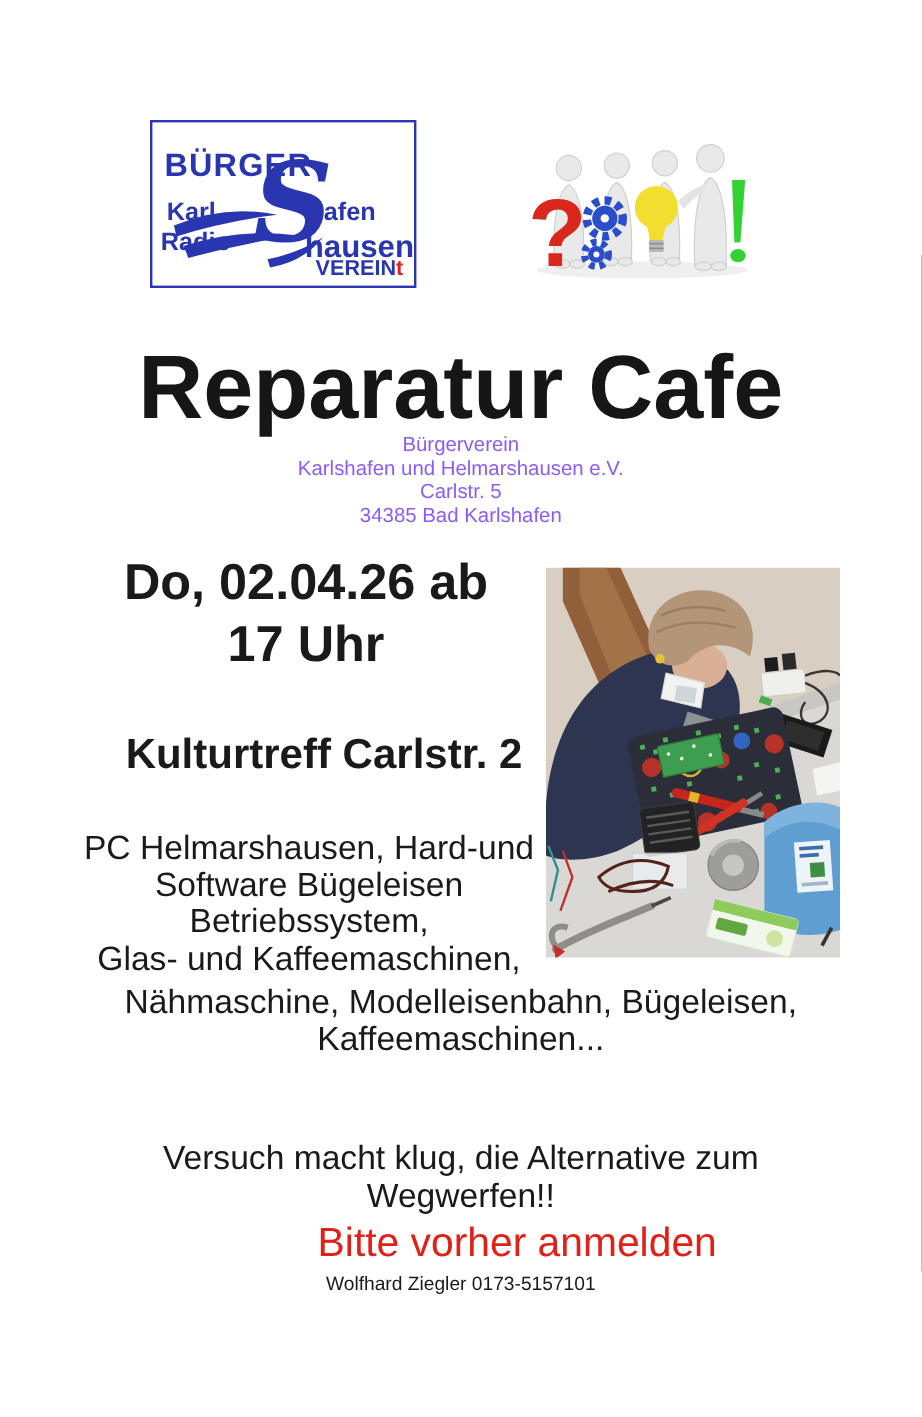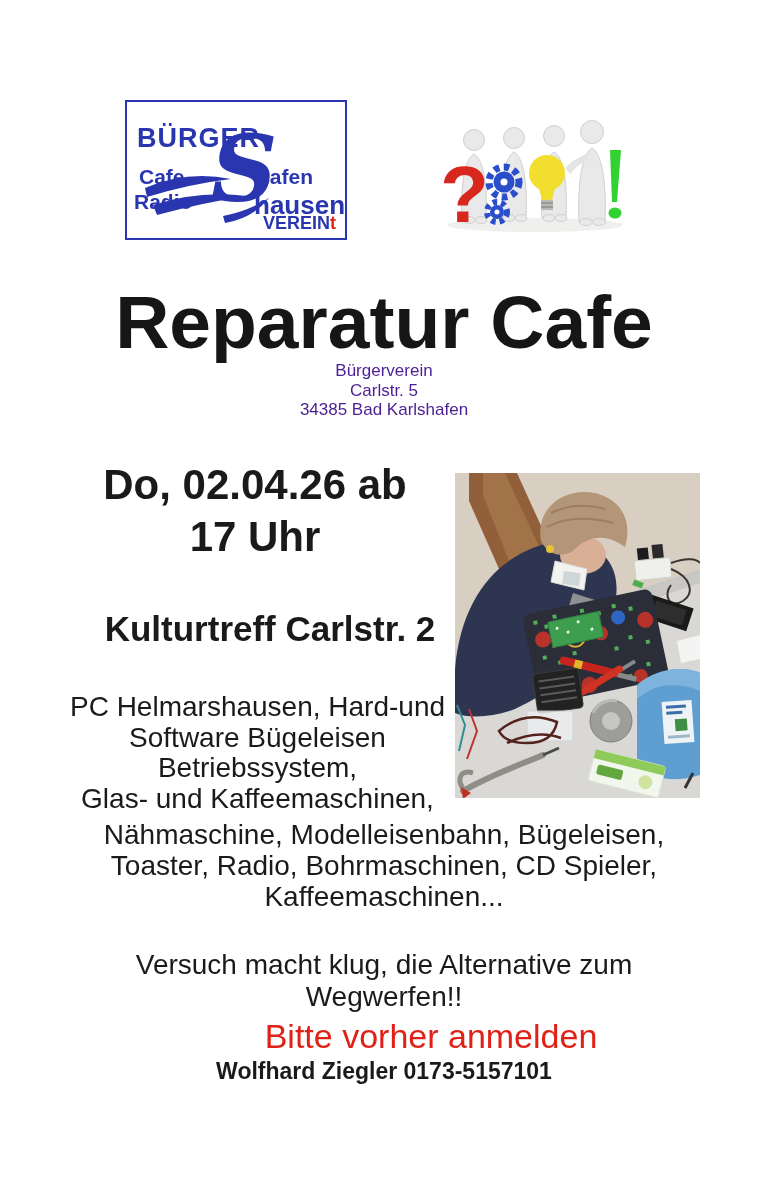--- a/index.html
+++ b/index.html
@@ -17,47 +17,47 @@
   .lg-helmar{left:7px;top:71px;font-size:21px;}
   .lg-hausen{left:127px;top:71px;font-size:26px;}
   .lg-verein{right:9px;bottom:4px;font-size:18px;text-align:center;}
   .lg-verein .red-t{color:#df2118;}
   .logo-s{left:0;top:0;width:218px;height:136px;pointer-events:none;}
 
   .clipart{left:440px;top:110px;width:190px;height:124px;}
 
   .title{left:0;width:768px;top:284px;font-size:75px;line-height:76px;letter-spacing:0px;
          font-weight:700;color:#161616;}
-  .organizer{left:0;width:768px;top:361px;font-size:17px;line-height:19.5px;color:#4c1d95;}
+  .organizer{left:0;width:768px;top:361px;font-size:17px;line-height:19.5px;color:#8b5cf6;}
 
   .date-block{left:40px;top:459px;width:430px;font-size:42px;line-height:52px;font-weight:bold;}
   .venue{left:60px;top:609px;width:420px;font-size:35px;font-weight:bold;}
 
   .photo{left:455px;top:473px;width:245px;height:325px;}
 
   .services-left{left:25px;top:692px;width:465px;font-size:28px;line-height:30.5px;}
   .services-full{left:0;top:819px;width:768px;font-size:28px;line-height:31px;text-align:center;}
   .slogan{left:0;width:768px;top:949px;font-size:28px;line-height:32px;}
   .appeal{left:0;width:768px;top:1016px;font-size:34px;line-height:40px;color:#df2118;padding-left:47px;}
-  .contact{left:0;width:768px;top:1055px;font-size:23px;line-height:32px;font-weight:bold;}
+  .contact{left:0;width:768px;top:1055px;font-size:16px;line-height:32px;font-weight:normal;}
 </style>
 </head>
 <body>
 
 <div class="page">
 
   <div class="abs logo-box">
     <svg class="abs logo-s" viewBox="0 0 218 136">
       <path d="M 18,86 Q 60,68 104,77 Q 62,82 20,95 Z" fill="#2936b0"></path>
       <path d="M 26,103 Q 72,88 120,94 Q 74,101 30,113 Z" fill="#2936b0"></path>
       <path d="M 96,114 Q 122,109 142,96 Q 126,116 98,121 Z" fill="#2936b0"></path>
       <text x="84" y="99" font-family="DejaVu Serif, serif" font-style="italic" font-weight="bold" font-size="92" fill="#2936b0">S</text>
     </svg>
     <span class="t lg-burger">BÜRGER</span>
-    <span class="t lg-karl">Cafe</span>
+    <span class="t lg-karl">Karl</span>
     <span class="t lg-hafen">hafen</span>
     <span class="t lg-helmar">Radio</span>
     <span class="t lg-hausen">hausen</span>
     <span class="t lg-verein"><span>VEREIN</span><span class="red-t">t</span></span>
   </div>
 
   <svg class="abs clipart" viewBox="0 0 190 124">
     <ellipse cx="95" cy="115" rx="88" ry="7" fill="#efefed"></ellipse>
 
     <g fill="#e9e9e9" stroke="#d0d0d0" stroke-width="1">
@@ -97,20 +97,21 @@
     </g>
     <g>
       <polygon points="170,40 181,40 177,92 172,92" fill="#32d232"></polygon>
       <ellipse cx="175" cy="103" rx="6.5" ry="5.5" fill="#32d232"></ellipse>
     </g>
   </svg>
 
   <div class="abs title center">Reparatur Cafe</div>
   <div class="abs organizer center">
     <div>Bürgerverein</div>
+    <div>Karlshafen und Helmarshausen e.V.</div>
     <div>Carlstr. 5</div>
     <div>34385 Bad Karlshafen</div>
   </div>
 
   <div class="abs date-block center">
     <div>Do, 02.04.26 ab</div>
     <div>17 Uhr</div>
   </div>
   <div class="abs venue center">Kulturtreff Carlstr. 2</div>
 
@@ -246,21 +247,20 @@
   </svg>
 
   <div class="abs services-left center">
     <div>PC Helmarshausen, Hard-und</div>
     <div>Software Bügeleisen</div>
     <div>Betriebssystem,</div>
     <div>Glas- und Kaffeemaschinen,</div>
   </div>
   <div class="abs services-full center">
     <div>Nähmaschine, Modelleisenbahn, Bügeleisen,</div>
-    <div>Toaster, Radio, Bohrmaschinen, CD Spieler,</div>
     <div>Kaffeemaschinen...</div>
   </div>
 
   <div class="abs slogan center">
     <div>Versuch macht klug, die Alternative zum</div>
     <div>Wegwerfen!!</div>
   </div>
   <div class="abs appeal center">Bitte vorher anmelden</div>
   <div class="abs contact center">Wolfhard Ziegler 0173-5157101</div>
 

